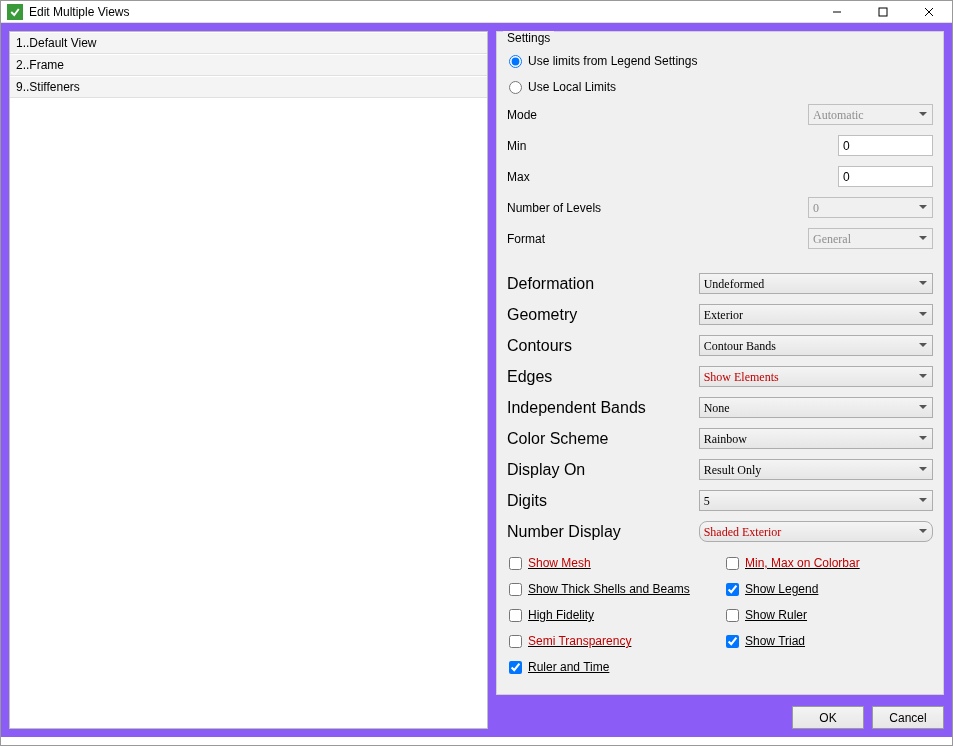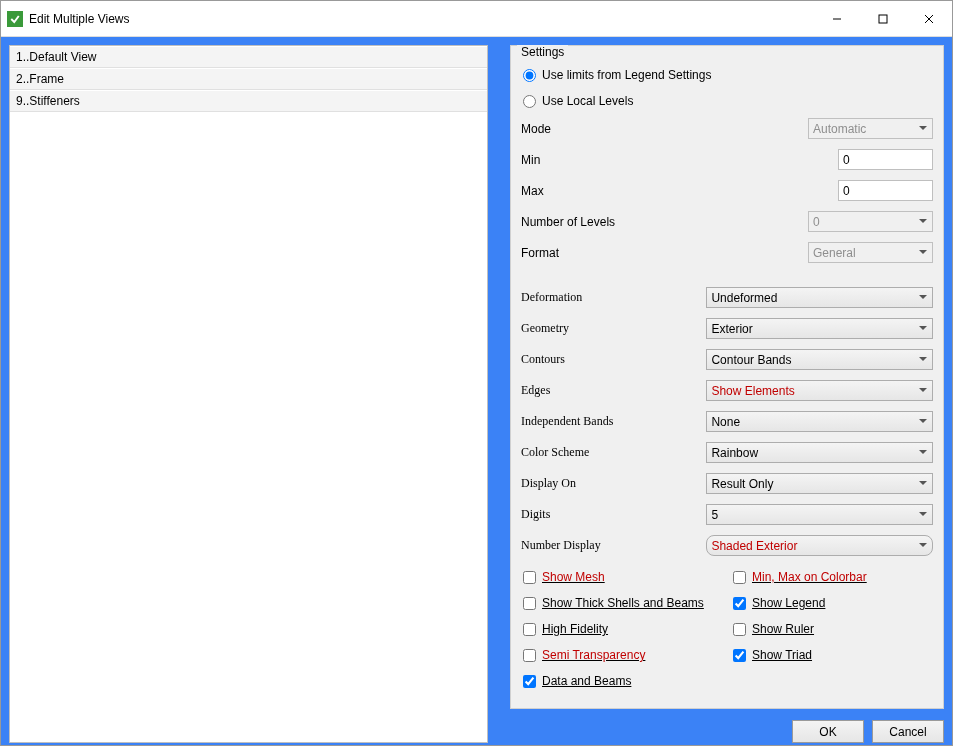--- a/index.html
+++ b/index.html
@@ -1,37 +1,37 @@
 <!DOCTYPE html>
 <html><head>
 <meta charset="utf-8">
 <style>
   * { box-sizing: border-box; }
   html, body { margin: 0; padding: 0; font-family: "Segoe UI", Tahoma, sans-serif; font-size: 12px; color: #000; }
   body { background: #fff; width: 953px; height: 746px; overflow: hidden; border: 1px solid #999; }
   
   
   .titlebar {
-    height: 36px; display: flex; align-items: center; background: #fff;
+    height: 22px; display: flex; align-items: center; background: #fff;
     border-bottom: 1px solid #ddd; padding-left: 6px;
   }
   .titlebar .app-icon {
     width: 16px; height: 16px; background: #3a9a3a; display: flex;
     align-items: center; justify-content: center; margin-right: 6px;
   }
   .titlebar .app-icon svg { width: 12px; height: 12px; }
   .titlebar .title { flex: 1; font-size: 12px; }
   .titlebar .window-controls { display: flex; height: 100%; }
   .titlebar .win-btn {
     width: 46px; display: flex; align-items: center; justify-content: center;
     cursor: default;
   }
 
   
-  .main { display: flex; height: calc(100% - 30px); background: #3b82f6; gap: 14px; }
+  .main { display: flex; height: calc(100% - 30px); background: #8b5cf6; }
   .left-panel {
     width: 479px; margin: 8px 4px 8px 8px; background: #fff; border: 1px solid #bfbfbf;
   }
   .left-panel .row {
     padding: 3px 6px; background: #f4f4f4; border-bottom: 1px solid #e0e0e0;
     border-top: 1px solid #fff; cursor: default; font-size: 12px;
   }
   .right-panel {
     flex: 1; margin: 8px 8px 8px 4px; display: flex; flex-direction: column;
   }
@@ -45,31 +45,31 @@
   }
 
   
   .radio-row, .form-row, .two-col-form-row {
     display: flex; align-items: center; margin-top: 10px;
   }
   .radio-row { margin-top: 8px; }
   .radio-row input[type=radio] { margin: 0 6px 0 2px; }
   .form-row .label { flex: 1; font-size: 12px; }
   .form-row .control { width: 125px; }
-  .two-col-form-row .label { flex: 0 0 45%; font-size: 12px; font-family: Liberation Serif, serif; }
+  .two-col-form-row .label { flex: 0 0 45%; font-size: 16px; }
   .two-col-form-row .control { flex: 1; }
 
   select, .select-like {
     width: 100%; height: 21px; border: 1px solid #adadad;
     background: linear-gradient(#f4f4f4,#e6e6e6); font: inherit; padding: 0 4px;
     appearance: none; -webkit-appearance: none;
     background-image: linear-gradient(#f4f4f4,#e6e6e6);
     position: relative;
   }
-  .select-wrap { position: relative; width: 100%; }
+  .select-wrap { position: relative; width: 100%; font-family: Liberation Serif, serif; }
   .select-wrap::after {
     content: ""; position: absolute; right: 6px; top: 8px;
     border-left: 4px solid transparent; border-right: 4px solid transparent;
     border-top: 4px solid #555; pointer-events: none;
   }
   input[type=text] {
     width: 100%; height: 21px; border: 1px solid #bfbfbf; background: #fff;
     font: inherit; padding: 0 4px;
   }
   input[disabled], select[disabled] { background: #f0f0f0; color: #666; }
@@ -136,21 +136,21 @@
   <div class="right-panel">
     <div class="settings-group">
       <span class="group-label">Settings</span>
 
       <div class="radio-row">
         <input type="radio" name="limits" checked="" style="">
         <span>Use limits from Legend Settings</span>
       </div>
       <div class="radio-row" style="margin-top:12px;">
         <input type="radio" name="limits" style="">
-        <span>Use Local Levels</span>
+        <span>Use Local Limits</span>
       </div>
 
       
       <div class="form-row">
         <div class="label">Mode</div>
         <div class="control">
             <div class="select-wrap"><select disabled=""><option>Automatic</option></select></div>
           </div>
       </div>
       <div class="form-row">
@@ -261,21 +261,21 @@
         <label class="check-item">
           <input type="checkbox" style="">
           <span class="red">Semi Transparency</span>
         </label>
         <label class="check-item">
           <input type="checkbox" checked="" style="">
           <span>Show Triad</span>
         </label>
         <label class="check-item">
           <input type="checkbox" checked="" style="">
-          <span>Data and Beams</span>
+          <span>Ruler and Time</span>
         </label>
       </div>
     </div>
 
     <div class="footer">
       <button class="btn">OK</button>
       <button class="btn">Cancel</button>
     </div>
   </div>
 </div>

